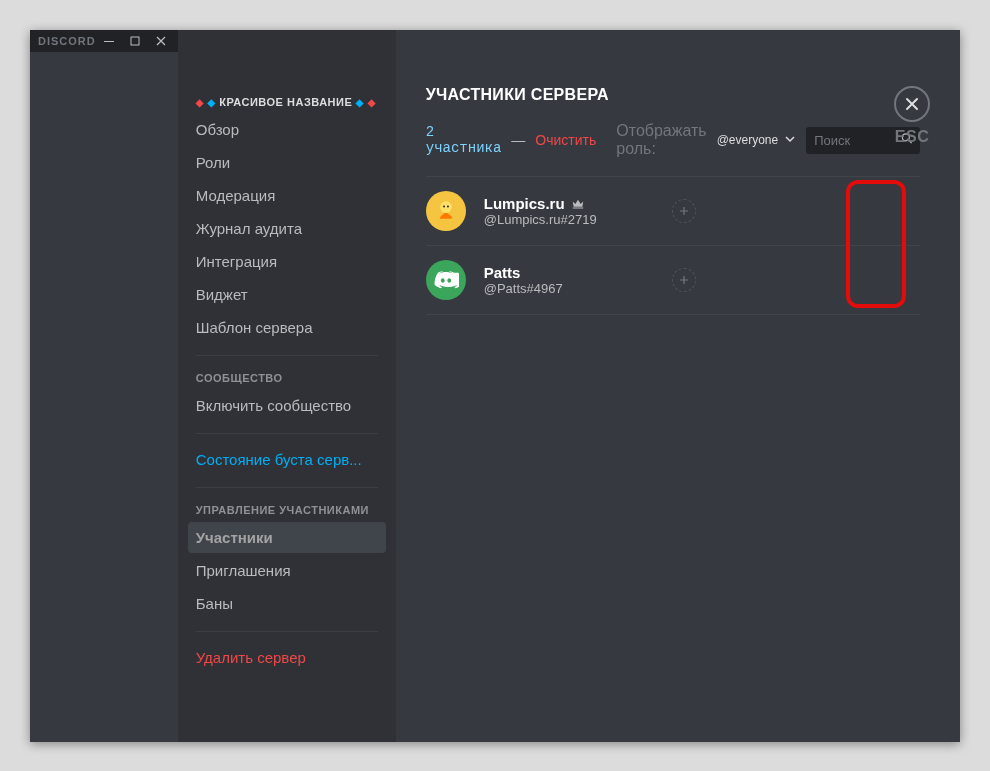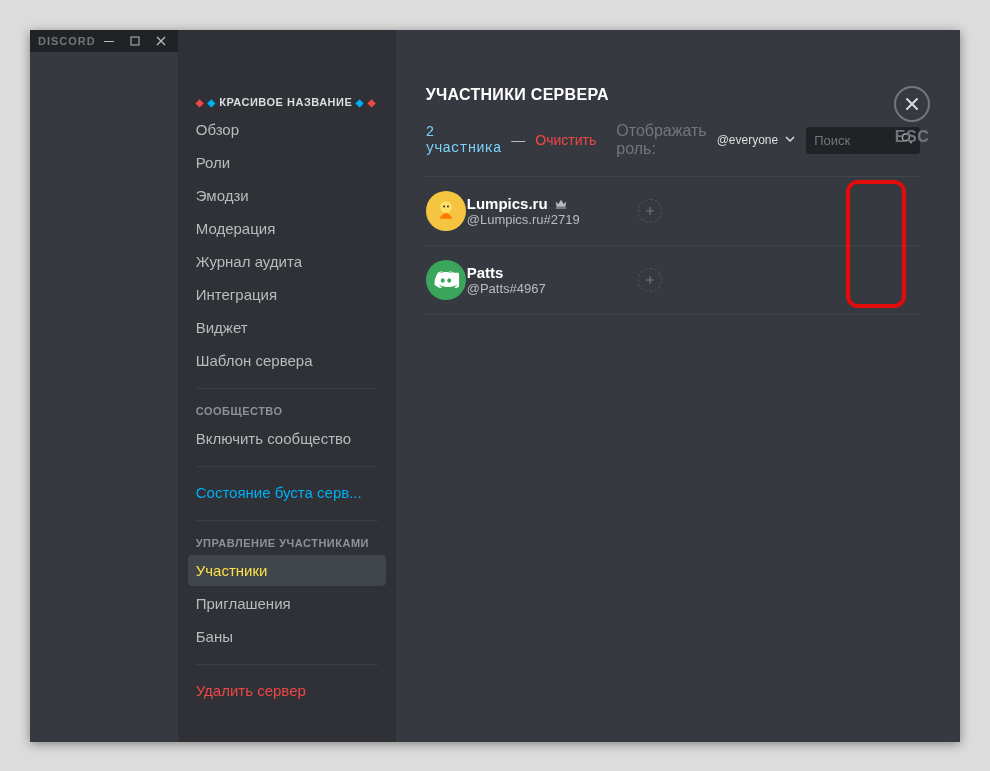--- a/index.html
+++ b/index.html
@@ -72,21 +72,21 @@
   color: #b9bbbe;
   font-size: 15px;
   padding: 7px 8px;
   border-radius: 4px;
   margin-bottom: 2px;
   cursor: pointer;
   white-space: nowrap;
   overflow: hidden;
   text-overflow: ellipsis;
 }
-.sb-item.selected { background: #40444b; color: #fde047; }
+.sb-item.selected { background: #40444b; color: #a3a3a3; font-weight: bold; }
 .sb-item.link { color: #00aff4; }
 .sb-item.danger { color: #f04747; }
 .sb-divider {
   height: 1px;
   background: #3b3e44;
   margin: 10px 8px;
 }
 .content {
   flex: 1;
   position: relative;
@@ -141,21 +141,21 @@
   pointer-events: none;
 }
 .member-list {
   border-top: 1px solid #40444b;
 }
 .member-row {
   display: flex;
   align-items: center;
   padding: 14px 0;
   border-bottom: 1px solid #40444b;
-  gap: 1px;
+  gap: 18px;
 }
 .avatar {
   width: 40px; height: 40px;
   border-radius: 50%;
   flex-shrink: 0;
   display: flex; align-items: center; justify-content: center;
 }
 .avatar svg { width: 26px; height: 26px; }
 .member-info { display: flex; flex-direction: column; min-width: 150px; }
 .member-name {
@@ -241,21 +241,20 @@
       <div class="sb-header server-name">
         <span class="diamond red">◆</span>
         <span class="diamond">◆</span>
         <span>КРАСИВОЕ НАЗВАНИЕ</span>
         <span class="diamond">◆</span>
         <span class="diamond red">◆</span>
       </div>
       <div id="sb-sec1">
           <div class="sb-item">Обзор</div>
           <div class="sb-item">Роли</div>
-          <div class="sb-item">Эмодзи</div>
           <div class="sb-item">Модерация</div>
           <div class="sb-item">Журнал аудита</div>
           <div class="sb-item">Интеграция</div>
           <div class="sb-item">Виджет</div>
           <div class="sb-item">Шаблон сервера</div>
         </div>
       <div class="sb-divider"></div>
       <div class="sb-header">СООБЩЕСТВО</div>
       <div id="sb-sec2">
           <div class="sb-item">Включить сообщество</div>

